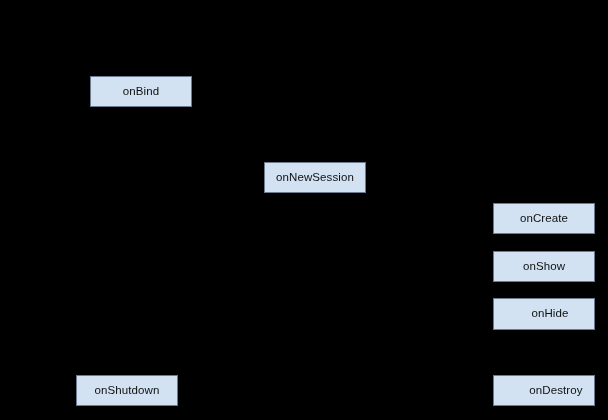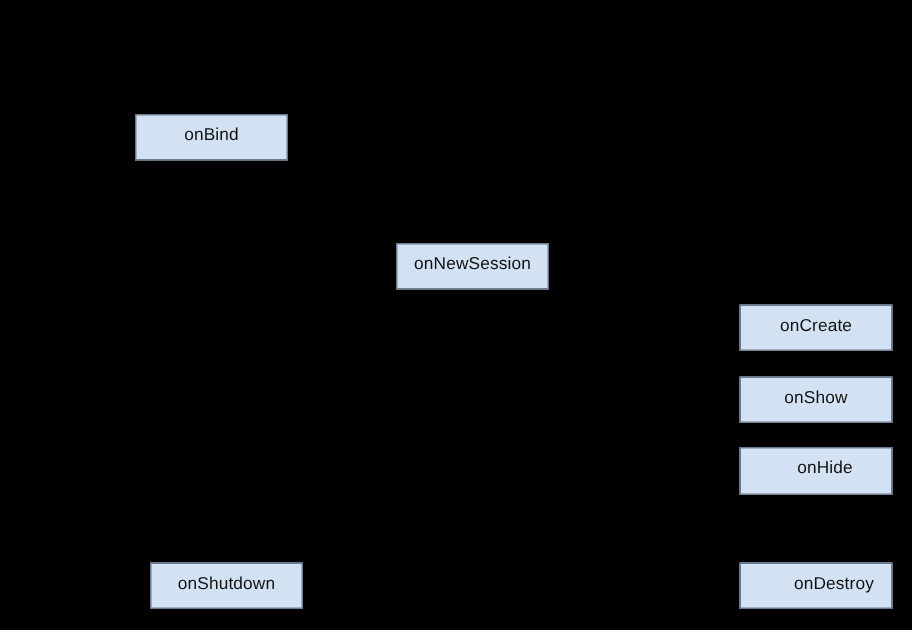--- a/index.html
+++ b/index.html
@@ -69,21 +69,21 @@
   </div>
 
   <div class="node" style="left:493px; top:203px; width:102px; height:31px;">
     <span class="node-label">onCreate</span>
   </div>
 
   <div class="node" style="left:493px; top:298px; width:102px; height:32px;padding-left:12px;">
     <span class="node-label">onHide</span>
   </div>
 
-  <div class="node" style="left:100px; top:375px; width:102px; height:31px;">
+  <div class="node" style="left:76px; top:375px; width:102px; height:31px;">
     <span class="node-label">onShutdown</span>
   </div>
 
   <div class="node" style="left:493px; top:375px; width:102px; height:31px;padding-left:24px;">
     <span class="node-label">onDestroy</span>
   </div>
 
 </div>
 
 </body></html>

